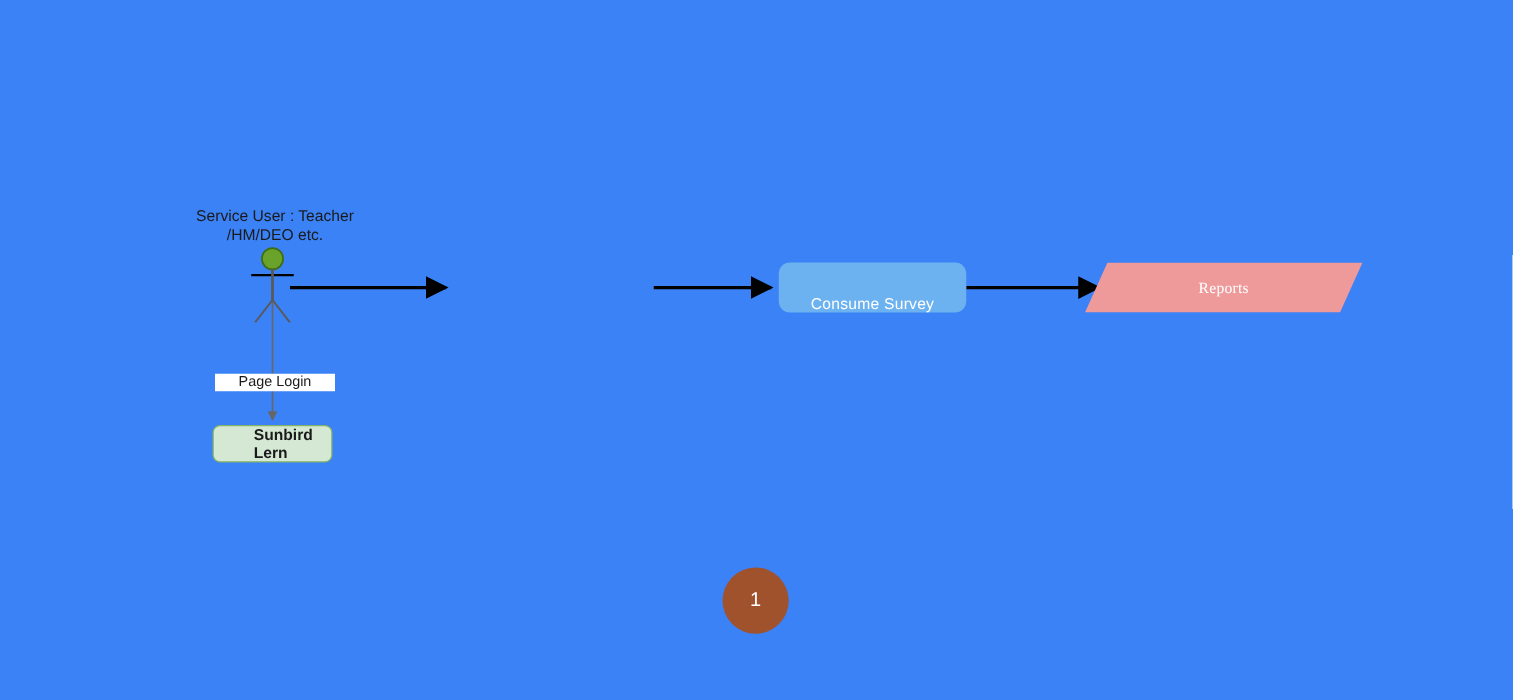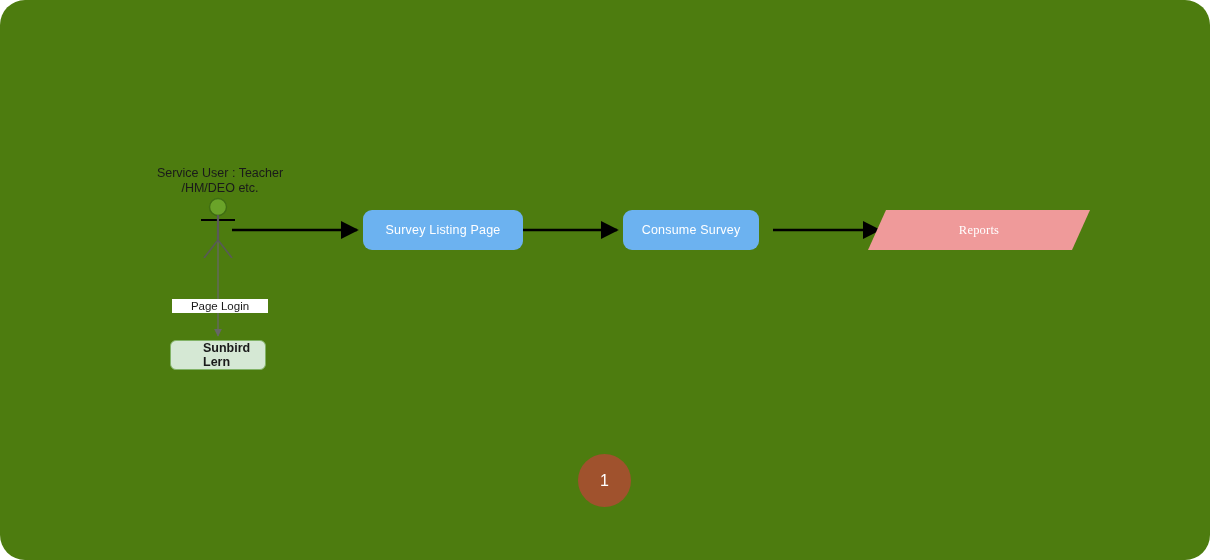--- a/index.html
+++ b/index.html
@@ -8,23 +8,22 @@
     background: #ffffff;
   }
   body {
     font-family: "Liberation Sans", sans-serif;
     -webkit-font-smoothing: antialiased;
   }
   #canvas {
     position: relative;
     width: 1210px;
     height: 560px;
-    background: #4d7c0f;
+    background: #3b82f6;
     overflow: hidden;
-    border-radius: 25px;
   }
   .abs { position: absolute; }
 
   
   #actor-label {
     left: 140px;
     top: 166px;
     width: 160px;
     text-align: center;
     font-size: 12.5px;
@@ -52,22 +51,23 @@
   }
   #box-survey-listing {
     left: 363px;
     top: 210px;
     width: 160px;
     height: 40px;
   }
   #box-consume-survey {
     left: 623px;
     top: 210px;
-    width: 136px;
+    width: 150px;
     height: 40px;
+    align-items: flex-end;
   }
 
   
   #reports-shape {
     left: 868px;
     top: 210px;
     width: 222px;
     height: 40px;
   }
   #reports-label {
@@ -162,23 +162,20 @@
     <circle cx="26" cy="11" r="8.5" fill="#6aa329" stroke="#3f6d12" stroke-width="1.4"></circle>
 
     <line x1="9" y1="24" x2="43" y2="24" stroke="#000000" stroke-width="1.8"></line>
 
     <line x1="26" y1="19" x2="26" y2="44" stroke="#595959" stroke-width="2.2"></line>
 
     <line x1="26" y1="44" x2="12" y2="62" stroke="#595959" stroke-width="1.6"></line>
     <line x1="26" y1="44" x2="40" y2="62" stroke="#595959" stroke-width="1.6"></line>
   </svg>
 
-  <div class="abs proc-box" id="box-survey-listing" style="background:#6cb2f0;">
-    <span>Survey Listing Page</span>
-  </div>
 
   <div class="abs proc-box" id="box-consume-survey" style="background:#6cb2f0;">
     <span>Consume Survey</span>
   </div>
 
   <svg class="abs" id="reports-shape" viewBox="0 0 222 40" preserveAspectRatio="none">
     <polygon points="18,0 222,0 204,40 0,40" fill="#ef9a9a"></polygon>
   </svg>
   <div class="abs" id="reports-label">
     <span>Reports</span>

